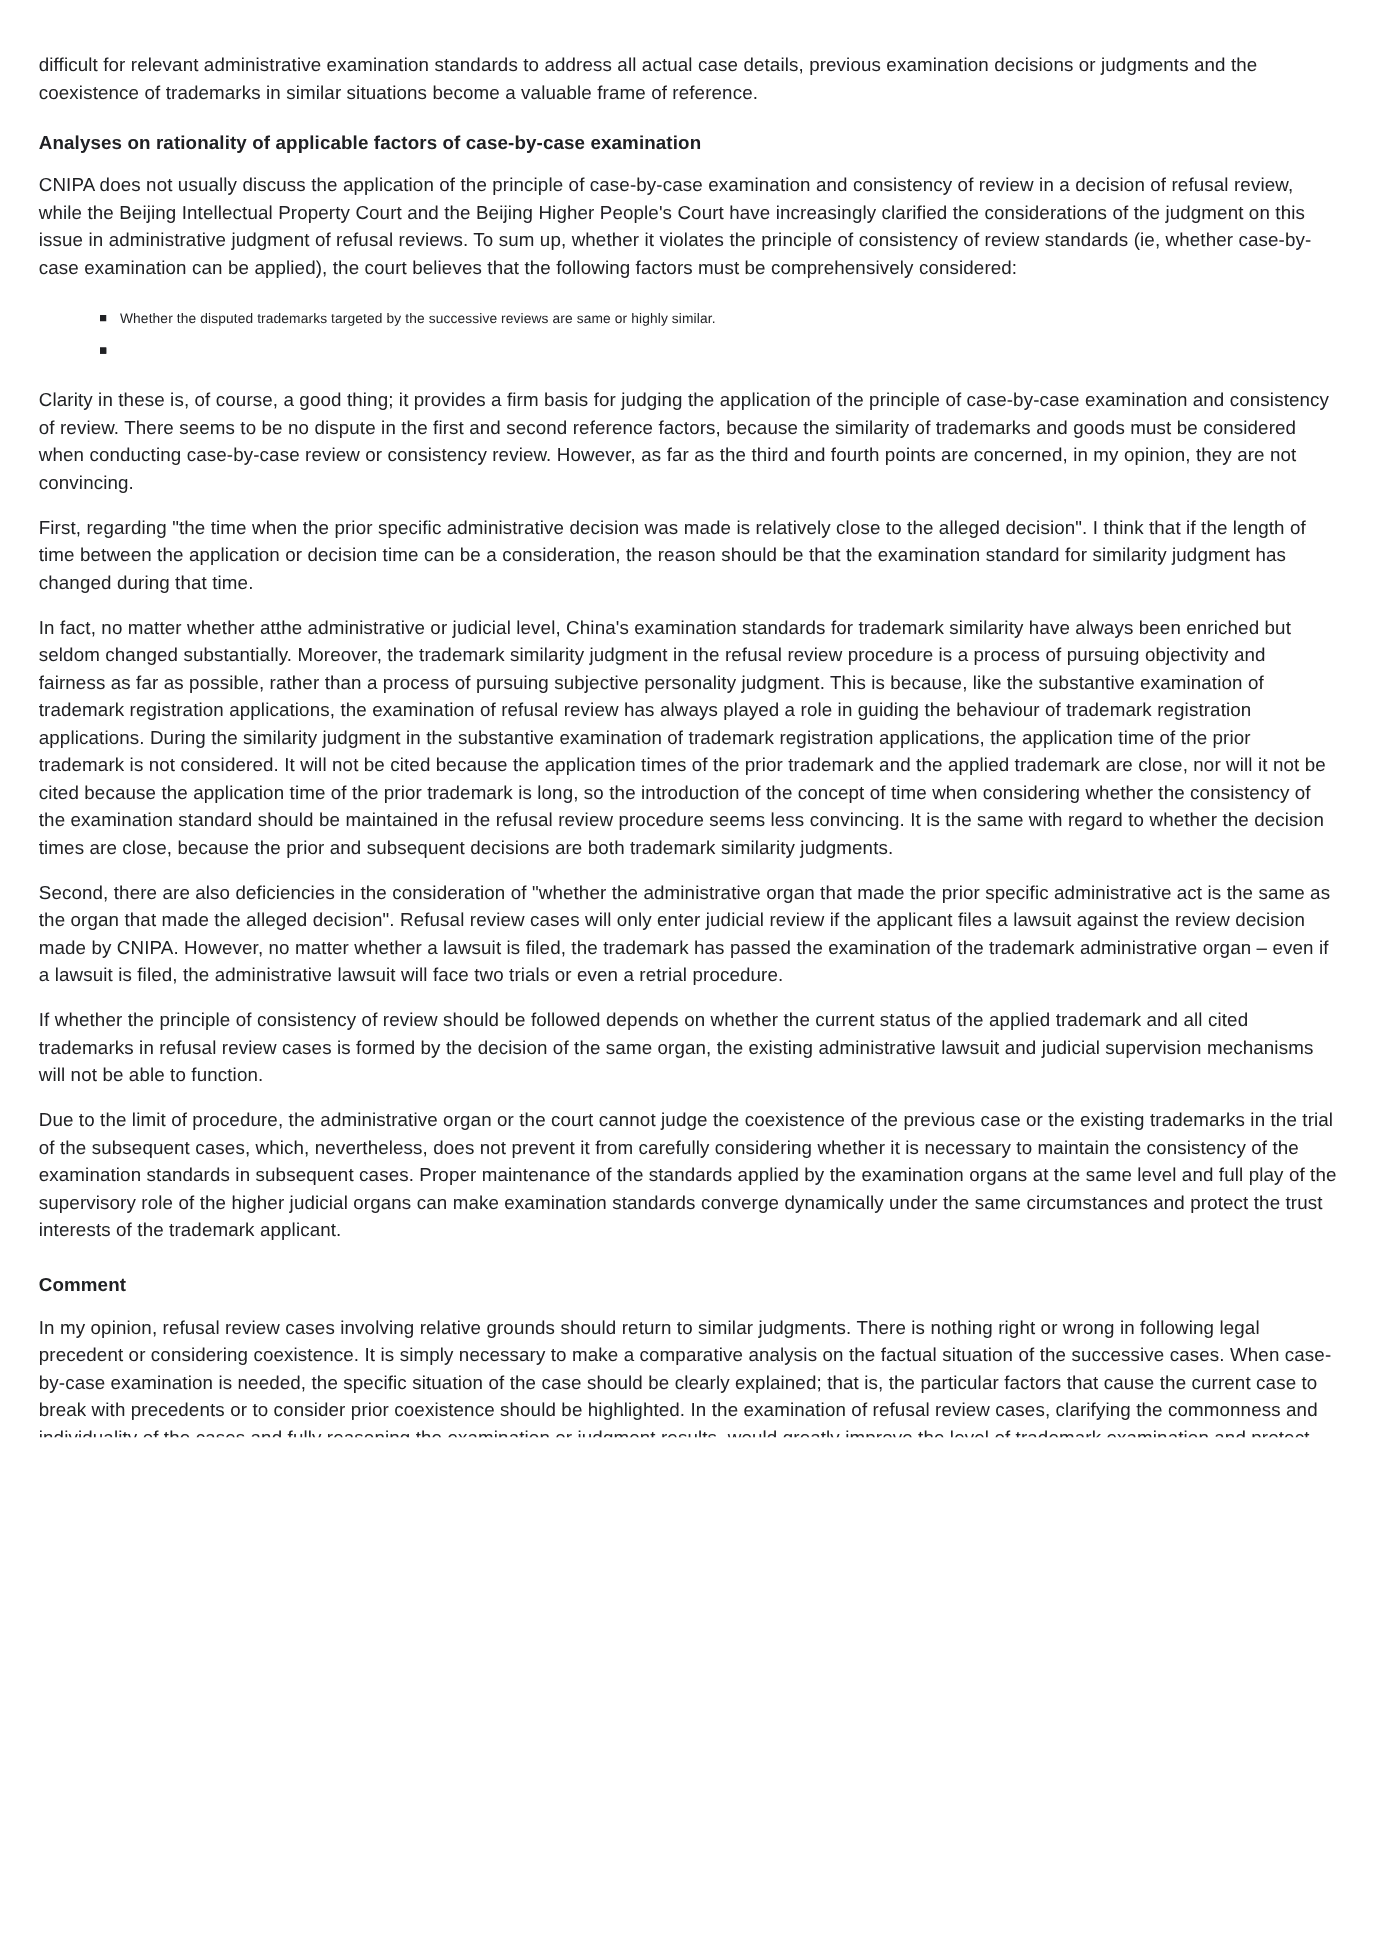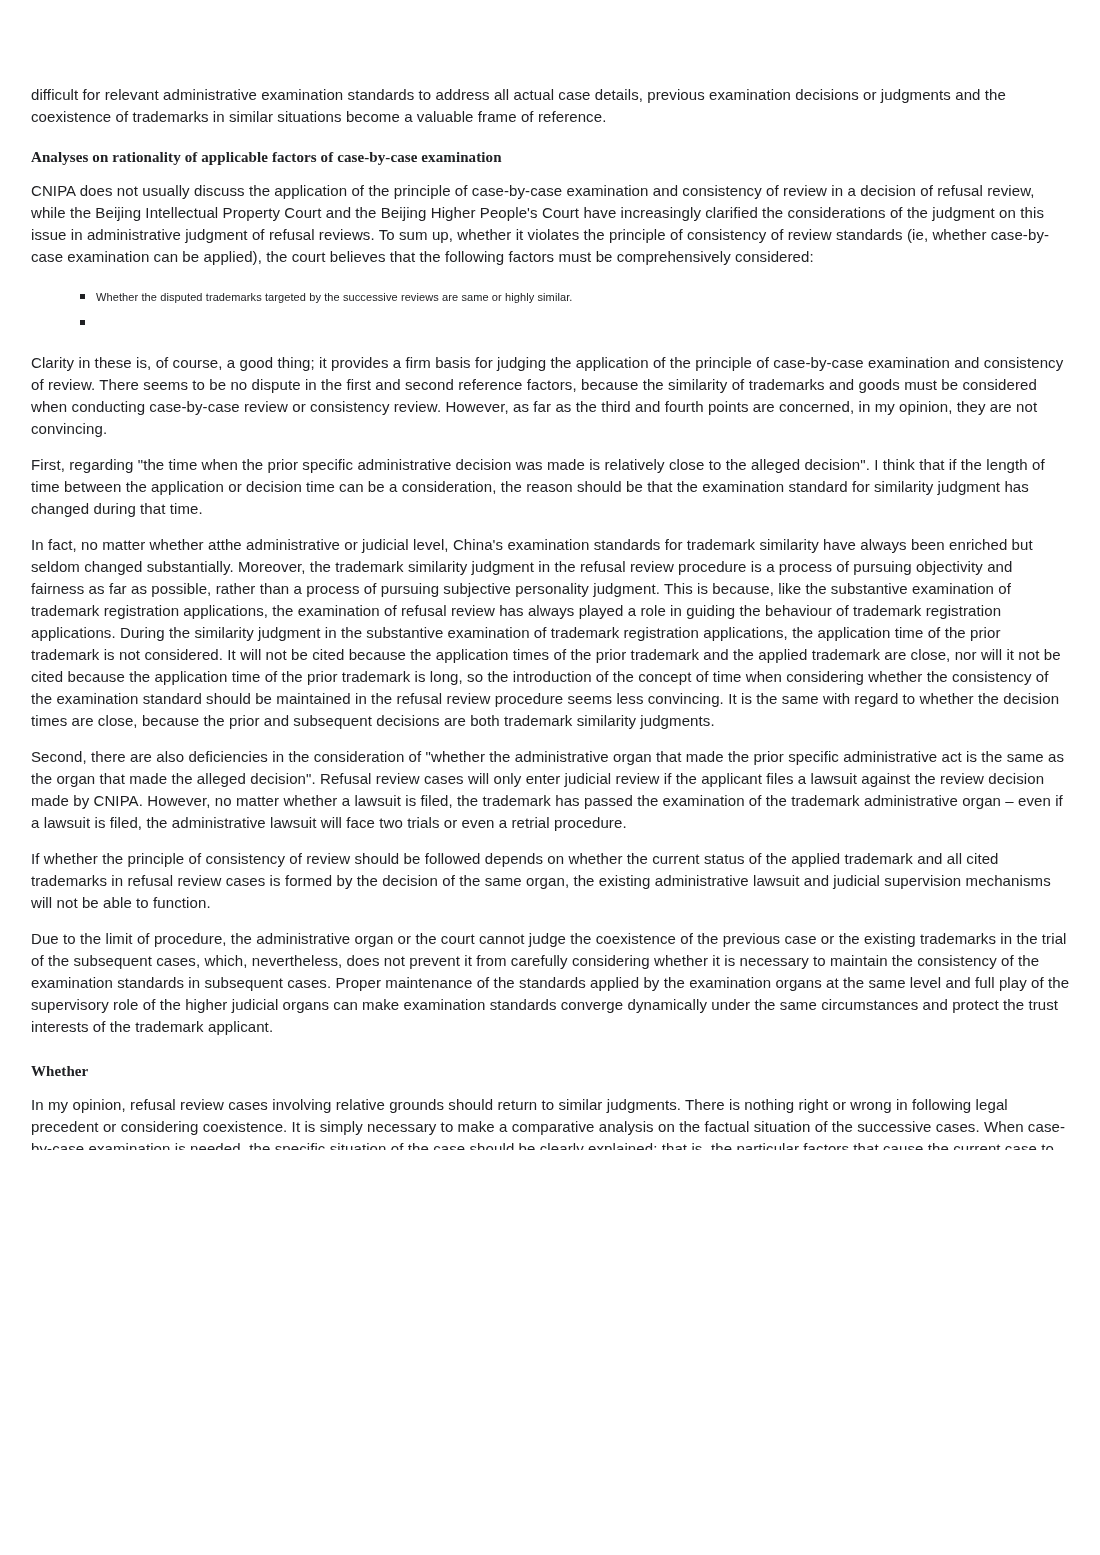--- a/index.html
+++ b/index.html
@@ -6,38 +6,37 @@
     margin: 0;
     padding: 0;
     background: #ffffff;
   }
   .page {
     position: relative;
     width: 1100px;
     height: 1150px;
     box-sizing: border-box;
     background: #ffffff;
-    padding: 84px 30px 0 31px;
+    padding: 42px 30px 0 31px;
     font-family: "Liberation Sans", "DejaVu Sans", sans-serif;
     color: #202124;
     overflow: hidden;
   }
   .page p {
     font-size: 15px;
     line-height: 22px;
     margin: 0 0 14px 0;
     letter-spacing: 0.1px;
   }
   .page h2 {
     font-size: 15px;
     line-height: 22px;
     font-weight: 700;
     margin: 18px 0 12px 0;
     letter-spacing: 0.1px;
-    font-family: Liberation Serif, serif;
   }
   ul.factor-list {
     list-style: none;
     margin: 16px 0 42px 0;
     padding: 0 0 0 49px;
   }
   ul.factor-list li {
     position: relative;
     font-size: 11px;
     line-height: 26px;
@@ -86,17 +85,17 @@
   <p>First, regarding "the time when the prior specific administrative decision was made is relatively close to the alleged decision". I think that if the length of time between the application or decision time can be a consideration, the reason should be that the examination standard for similarity judgment has changed during that time.</p>
 
   <p>In fact, no matter whether atthe administrative or judicial level, China's examination standards for trademark similarity have always been enriched but seldom changed substantially. Moreover, the trademark similarity judgment in the refusal review procedure is a process of pursuing objectivity and fairness as far as possible, rather than a process of pursuing subjective personality judgment. This is because, like the substantive examination of trademark registration applications, the examination of refusal review has always played a role in guiding the behaviour of trademark registration applications. During the similarity judgment in the substantive examination of trademark registration applications, the application time of the prior trademark is not considered. It will not be cited because the application times of the prior trademark and the applied trademark are close, nor will it not be cited because the application time of the prior trademark is long, so the introduction of the concept of time when considering whether the consistency of the examination standard should be maintained in the refusal review procedure seems less convincing. It is the same with regard to whether the decision times are close, because the prior and subsequent decisions are both trademark similarity judgments.</p>
 
   <p>Second, there are also deficiencies in the consideration of "whether the administrative organ that made the prior specific administrative act is the same as the organ that made the alleged decision". Refusal review cases will only enter judicial review if the applicant files a lawsuit against the review decision made by CNIPA. However, no matter whether a lawsuit is filed, the trademark has passed the examination of the trademark administrative organ – even if a lawsuit is filed, the administrative lawsuit will face two trials or even a retrial procedure.</p>
 
   <p>If whether the principle of consistency of review should be followed depends on whether the current status of the applied trademark and all cited trademarks in refusal review cases is formed by the decision of the same organ, the existing administrative lawsuit and judicial supervision mechanisms will not be able to function.</p>
 
   <p>Due to the limit of procedure, the administrative organ or the court cannot judge the coexistence of the previous case or the existing trademarks in the trial of the subsequent cases, which, nevertheless, does not prevent it from carefully considering whether it is necessary to maintain the consistency of the examination standards in subsequent cases. Proper maintenance of the standards applied by the examination organs at the same level and full play of the supervisory role of the higher judicial organs can make examination standards converge dynamically under the same circumstances and protect the trust interests of the trademark applicant.</p>
 
-  <h2 class="comment-heading">Whether</h2>
+  <h2 class="comment-heading">Comment</h2>
 
   <p>In my opinion, refusal review cases involving relative grounds should return to similar judgments. There is nothing right or wrong in following legal precedent or considering coexistence. It is simply necessary to make a comparative analysis on the factual situation of the successive cases. When case-by-case examination is needed, the specific situation of the case should be clearly explained; that is, the particular factors that cause the current case to break with precedents or to consider prior coexistence should be highlighted. In the examination of refusal review cases, clarifying the commonness and individuality of the cases and fully reasoning the examination or judgment results, would greatly improve the level of trademark examination and protect the interests of trademark applicants.</p>
 
 </div>
 
 </body></html>

